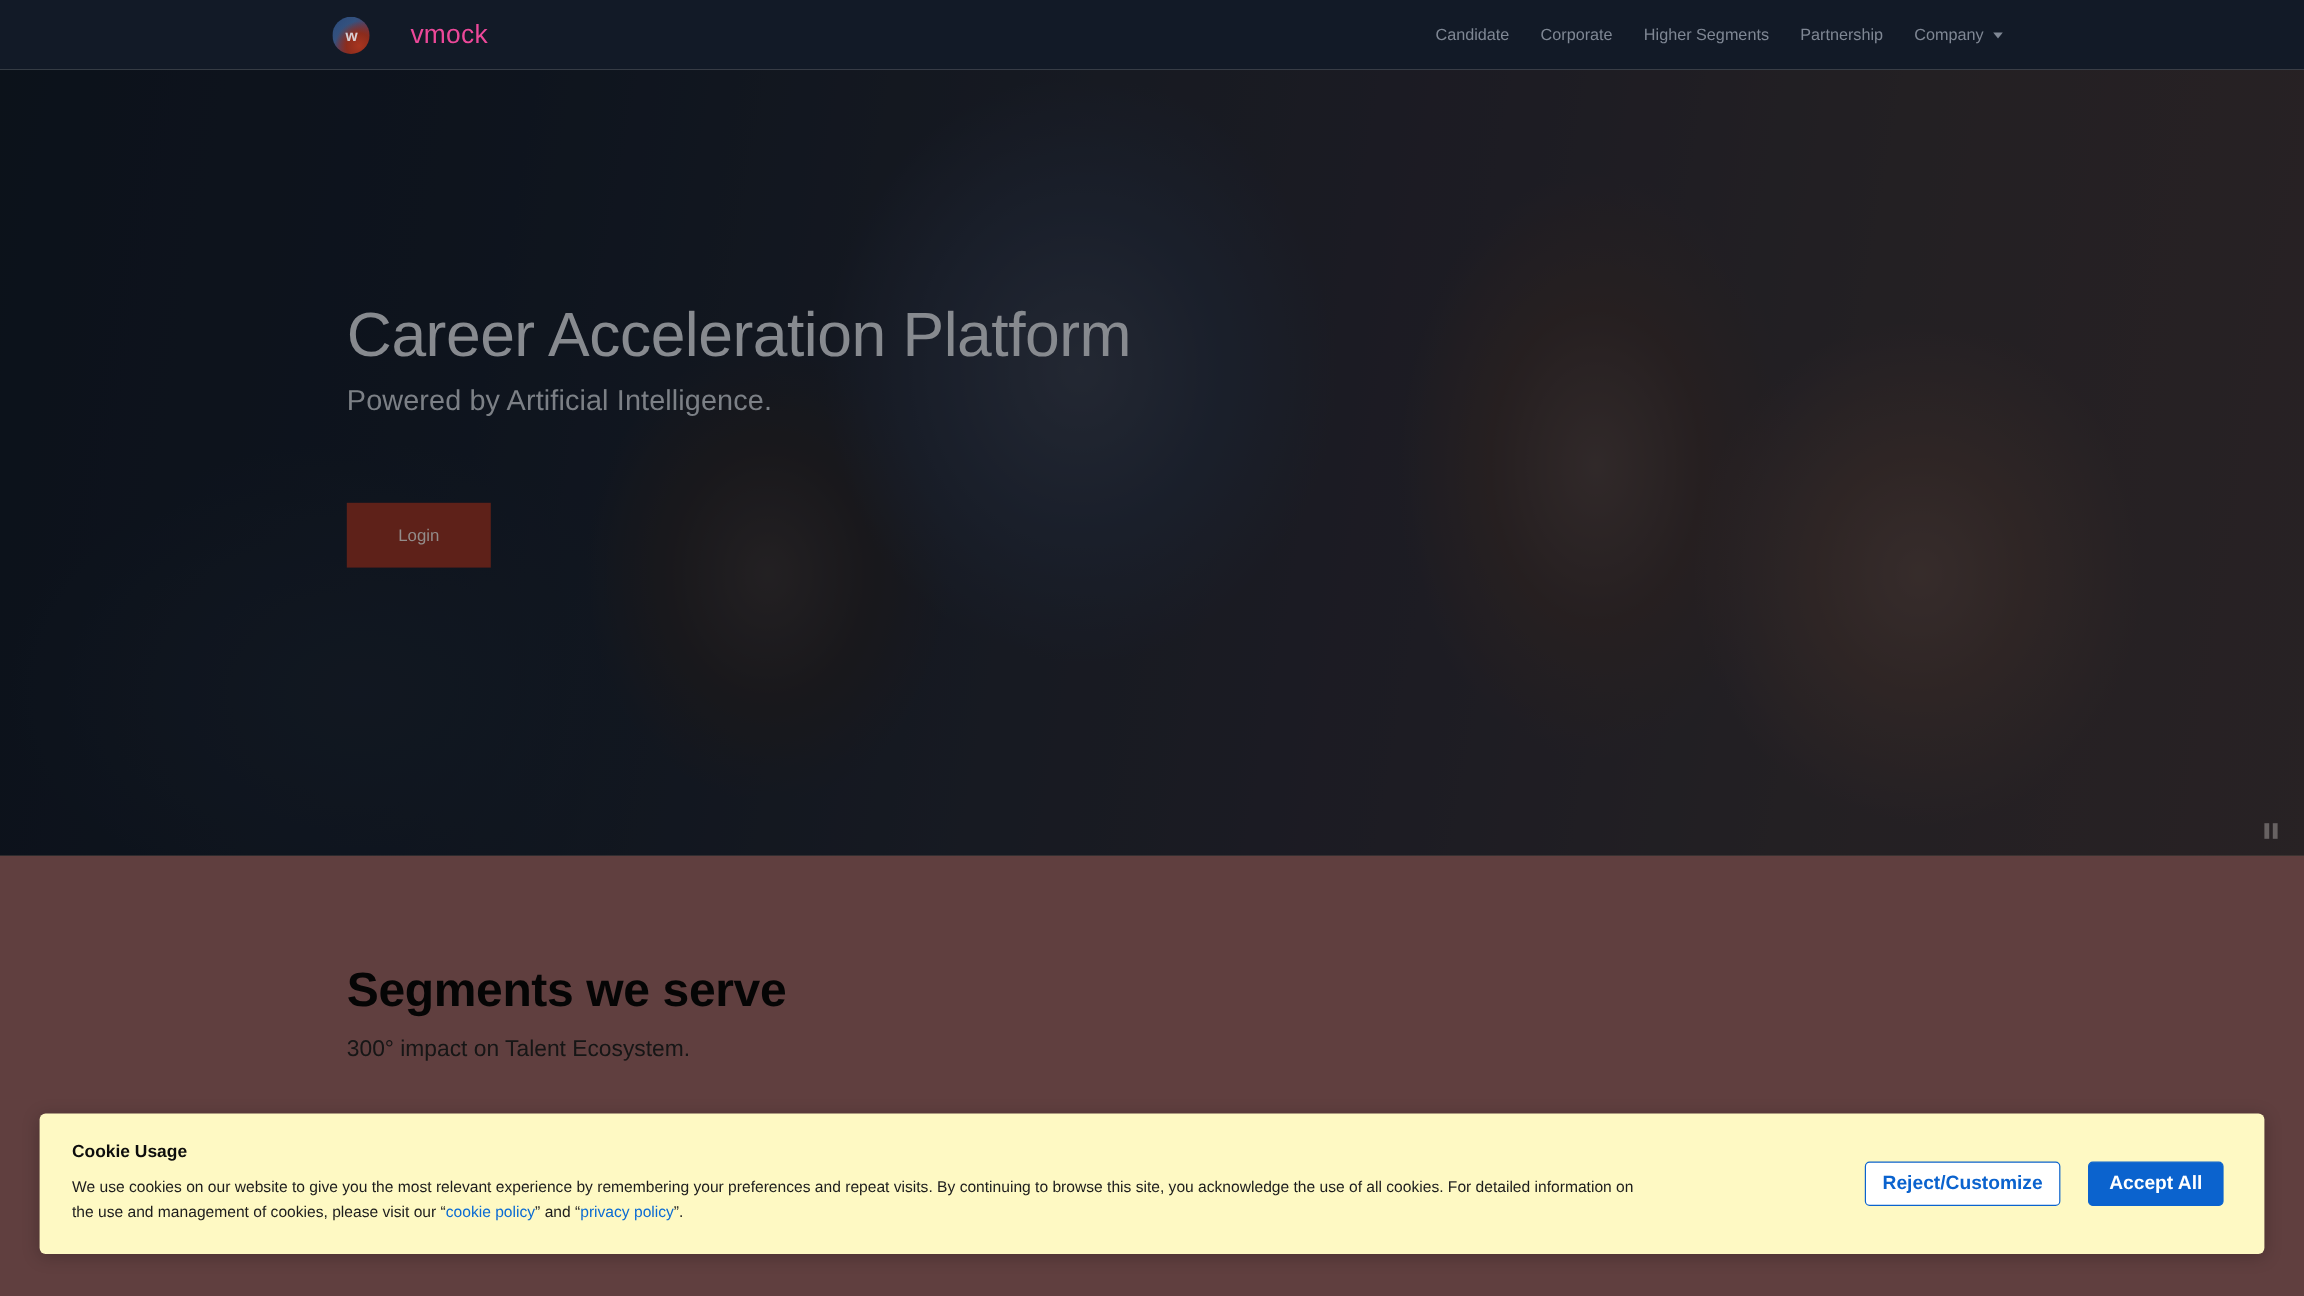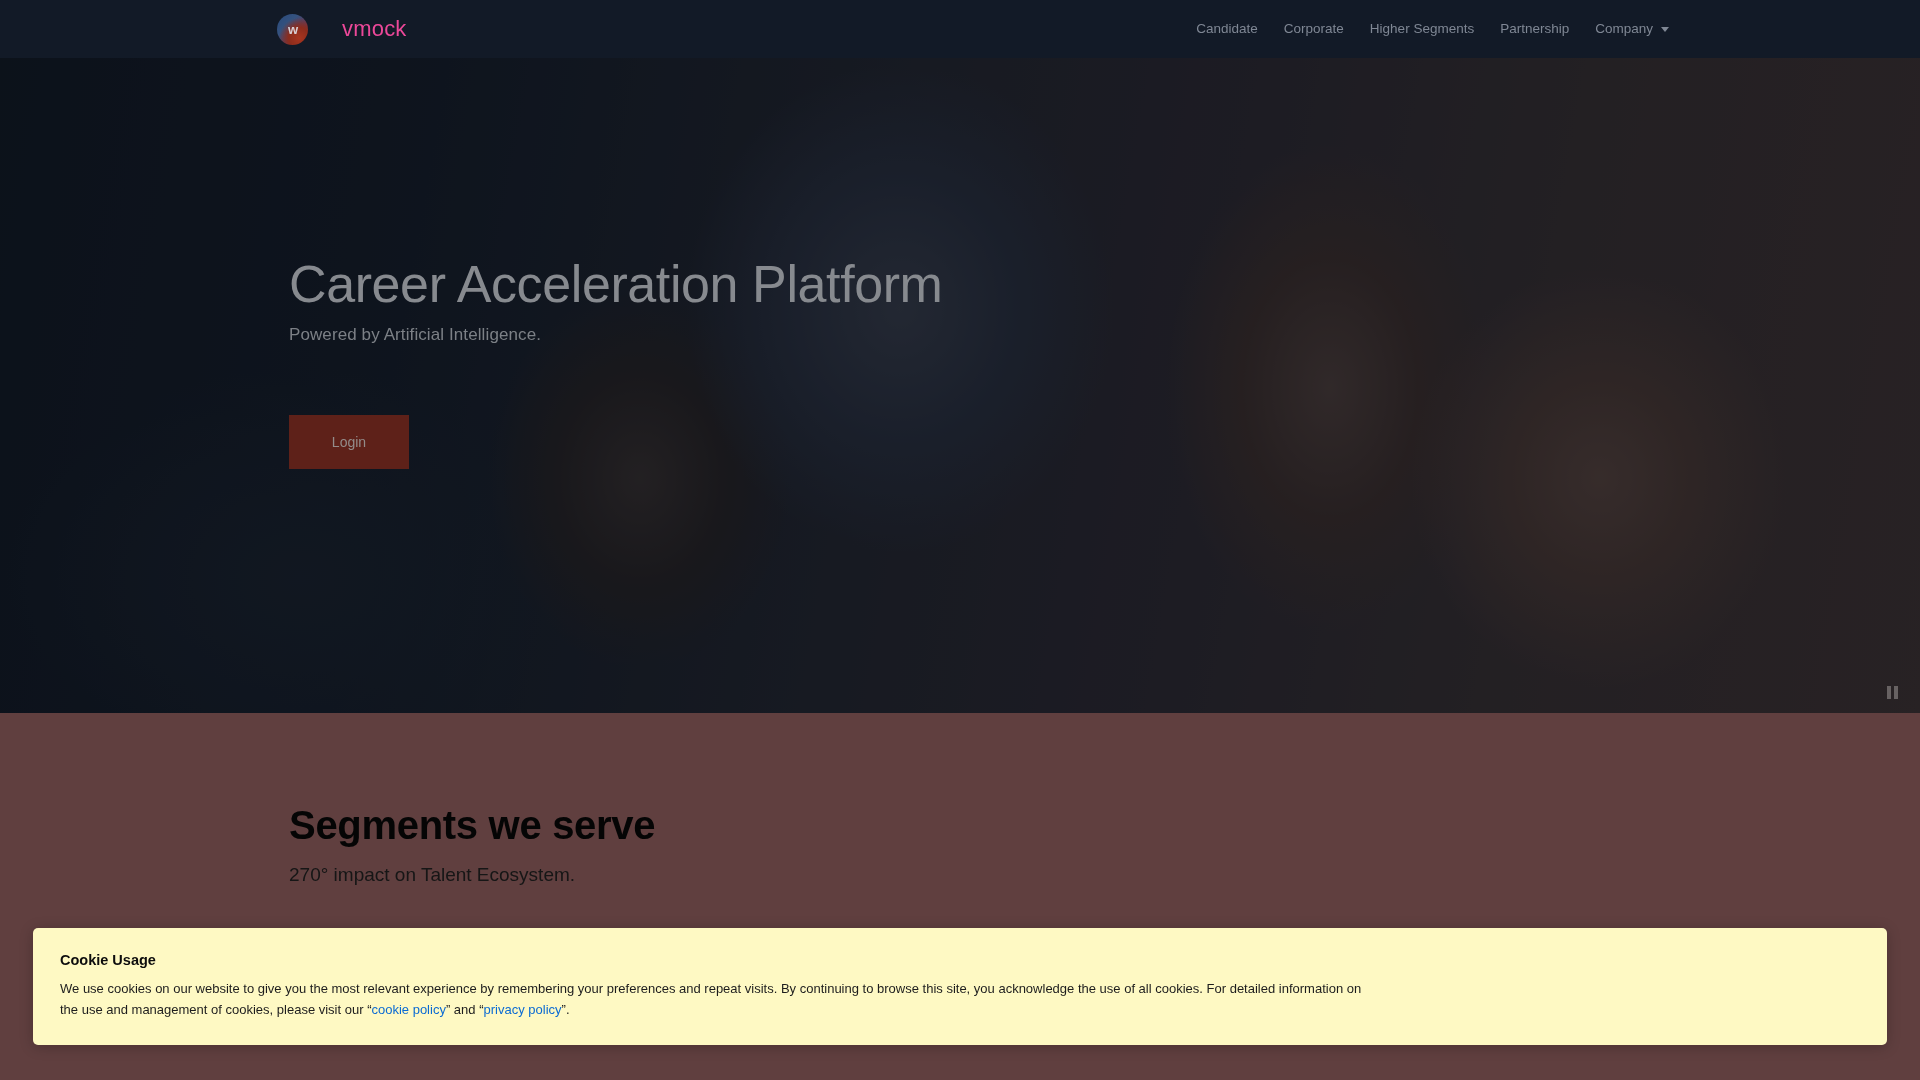--- a/index.html
+++ b/index.html
@@ -91,21 +91,21 @@
     display: flex; flex-direction: column; justify-content: center;
   }
   .hero-title {
     color: #878a8f;
     font-size: 52px; font-weight: 400;
     letter-spacing: -0.4px; line-height: 1.1;
     margin-top: -46px;
   }
   .hero-sub {
     color: #7c8086;
-    font-size: 17px; font-weight: 400;
+    font-size: 24px; font-weight: 400;
     margin-top: 12px; letter-spacing: 0.1px;
   }
   .hero-login {
     margin-top: 70px;
     width: 120px; height: 54px;
     background: #5e2119;
     color: #938c8a;
     border: none; font-size: 14px;
     font-family: "Liberation Sans", sans-serif;
     cursor: pointer;
@@ -199,21 +199,21 @@
   }
 </style>
 </head>
 <body>
 
 <div class="page">
 
   <section class="segments">
     <div class="segments-inner">
       <h2 class="segments-title">Segments we serve</h2>
-      <p class="segments-sub">270° impact on Talent Ecosystem.</p>
+      <p class="segments-sub">300° impact on Talent Ecosystem.</p>
 
       <div class="seg-cards">
 
         <div class="seg-card">
           <div class="seg-icon-wrap">
             <svg width="74" height="74" viewBox="0 0 74 74" fill="none">
               <circle cx="26" cy="28" r="24" fill="#f2e6dd" opacity="0.75"></circle>
               <rect x="24" y="14" width="34" height="48" rx="3" stroke="#8a6a44" stroke-width="2" fill="#fff"></rect>
               <line x1="31" y1="26" x2="51" y2="26" stroke="#8a6a44" stroke-width="2"></line>
               <line x1="31" y1="34" x2="51" y2="34" stroke="#8a6a44" stroke-width="2"></line>
@@ -299,15 +299,19 @@
   </header>
 
   <div class="cookie">
     <div class="cookie-text">
       <div class="cookie-title">Cookie Usage</div>
       <div class="cookie-body">
         <span>We use cookies on our website to give you the most relevant experience by remembering your preferences and repeat visits. By continuing to browse this site, you acknowledge the use of all cookies. For detailed information on the use and management of cookies, please visit our </span><span>“</span><a class="cookie-link">cookie policy</a><span>”</span><span> and </span><span>“</span><a class="cookie-link">privacy policy</a><span>”</span><span>.</span>
       </div>
     </div>
 
+    <div class="cookie-actions">
+      <button class="btn btn-outline">Reject/Customize</button>
+      <button class="btn btn-solid">Accept All</button>
+    </div>
   </div>
 
 </div>
 
 </body></html>

